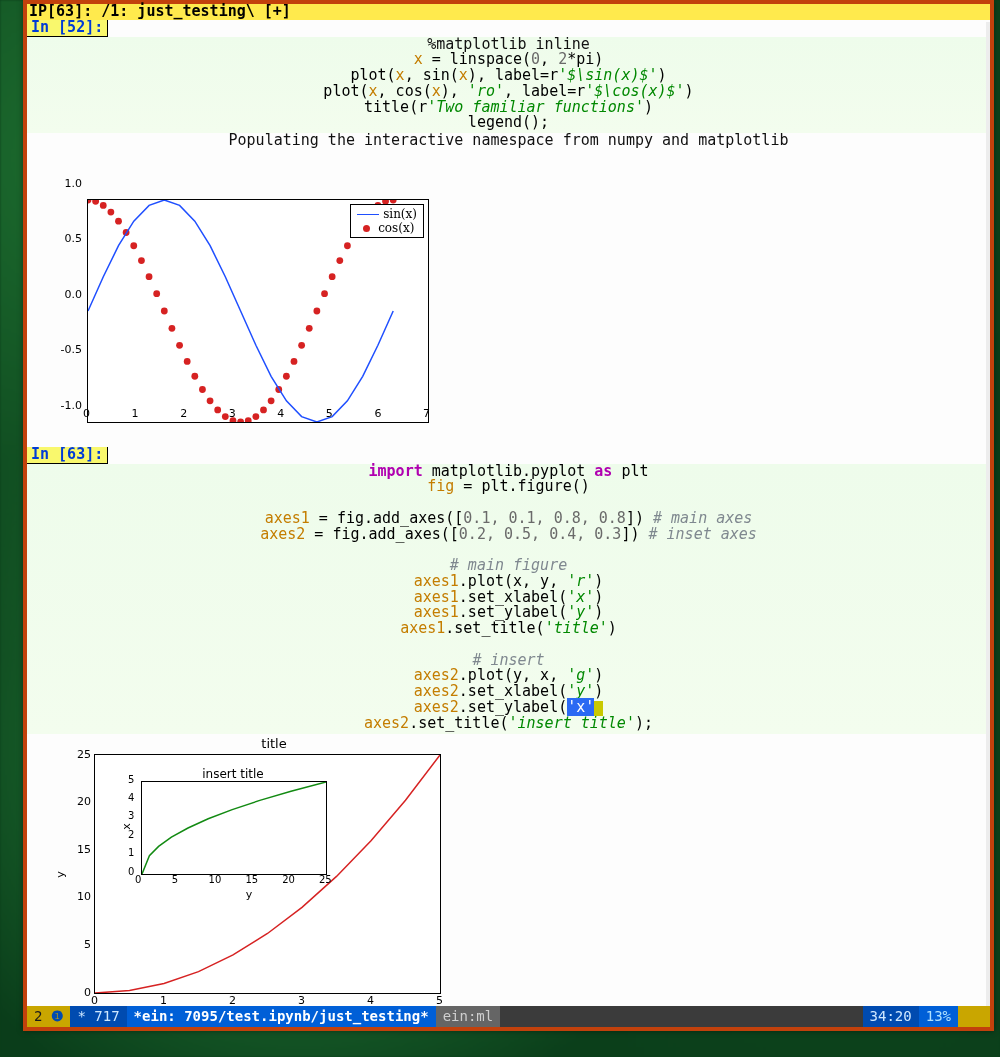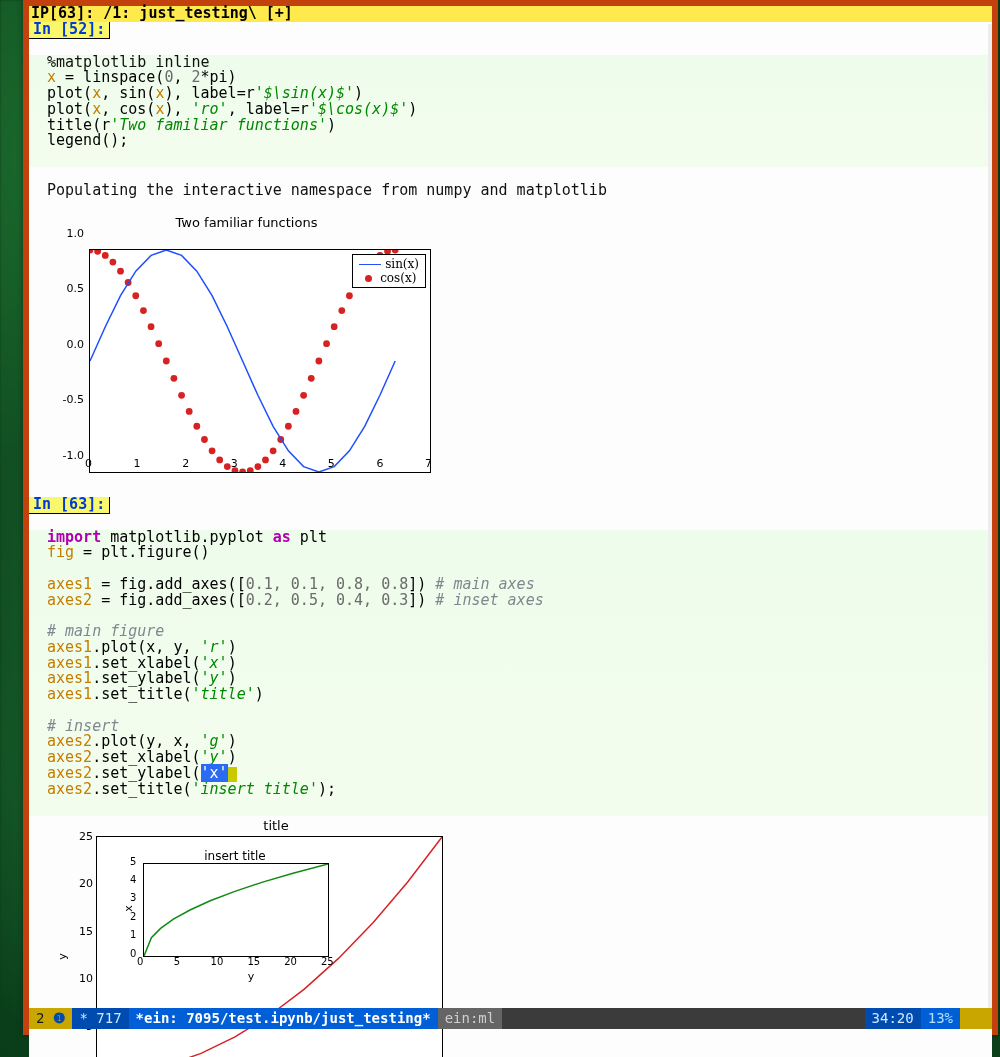--- a/index.html
+++ b/index.html
@@ -26,21 +26,21 @@
       #0a3d1a;
     filter: blur(1px);
   }
   .window {
     position: absolute;
     left: 23px;
     top: 0px;
     width: 963px;
     height: 1023px;
     background: #7f1d1d;
-    border: 6px solid #c2410c;
+    border: 4px solid #c2410c;
     box-shadow: 0 0 6px rgba(0,0,0,0.4);
   }
   .tab-bar {
     background: #ffea4d;
     white-space: nowrap;
     font-weight: bold;
     color: #000;
     padding: 0 2px;
   }
   .content {
@@ -60,23 +60,24 @@
   }
   .code-block {
     background: linear-gradient(#eefceb, #f3fdee);
     padding: 0 2px 2px 2px;
   }
   .output-text {
     padding: 0 2px;
     color: #111;
   }
   pre {
-    margin: 16px;
+    margin: 0;
     font-family: inherit;
     white-space: pre;
+    text-align: center;
   }
   
   .kw   { color: #b000b0; font-weight: bold; }
   .num  { color: #6a6a6a; }
   .strg { color: #008800; font-style: italic; }  
   .comm { color: #7f888f; font-style: italic; }
   .name { color: #c47d00; }
   .mag  { color: #111; }
   .cursor-sel {
     background: #2b6af3;
@@ -197,21 +198,20 @@
 <span>plot(</span><span class="name">x</span><span>, cos(</span><span class="name">x</span><span>), </span><span class="strg">'ro'</span><span>, label=r</span><span class="strg">'$\cos(x)$'</span><span>)</span>
 <span>title(r</span><span class="strg">'Two familiar functions'</span><span>)</span>
 <span>legend();</span></pre>
     </div>
     <div class="output-text">
       <pre>Populating the interactive namespace from numpy and matplotlib</pre>
     </div>
 
     
     <div class="chart1">
-      <div class="chart-title" style="top:-4px;">Two familiar functions</div>
       <div class="plot-area" id="plot1" style="left:40px; top:30px; width:340px; height:222px;">
         <svg width="340" height="222" viewBox="0 0 340 222">
           <g id="c1-grid"></g>
           <g id="c1-cos">
               <circle cx="0" cy="0" r="3.4" fill="#d62222"></circle>
               <circle cx="7.625714285714286" cy="1.3319999999999936" r="3.4" fill="#d62222"></circle>
               <circle cx="15.251428571428573" cy="5.438999999999993" r="3.4" fill="#d62222"></circle>
               <circle cx="22.877142857142857" cy="12.09899999999999" r="3.4" fill="#d62222"></circle>
               <circle cx="30.502857142857145" cy="21.200999999999993" r="3.4" fill="#d62222"></circle>
               <circle cx="38.128571428571426" cy="32.523000000000025" r="3.4" fill="#d62222"></circle>

